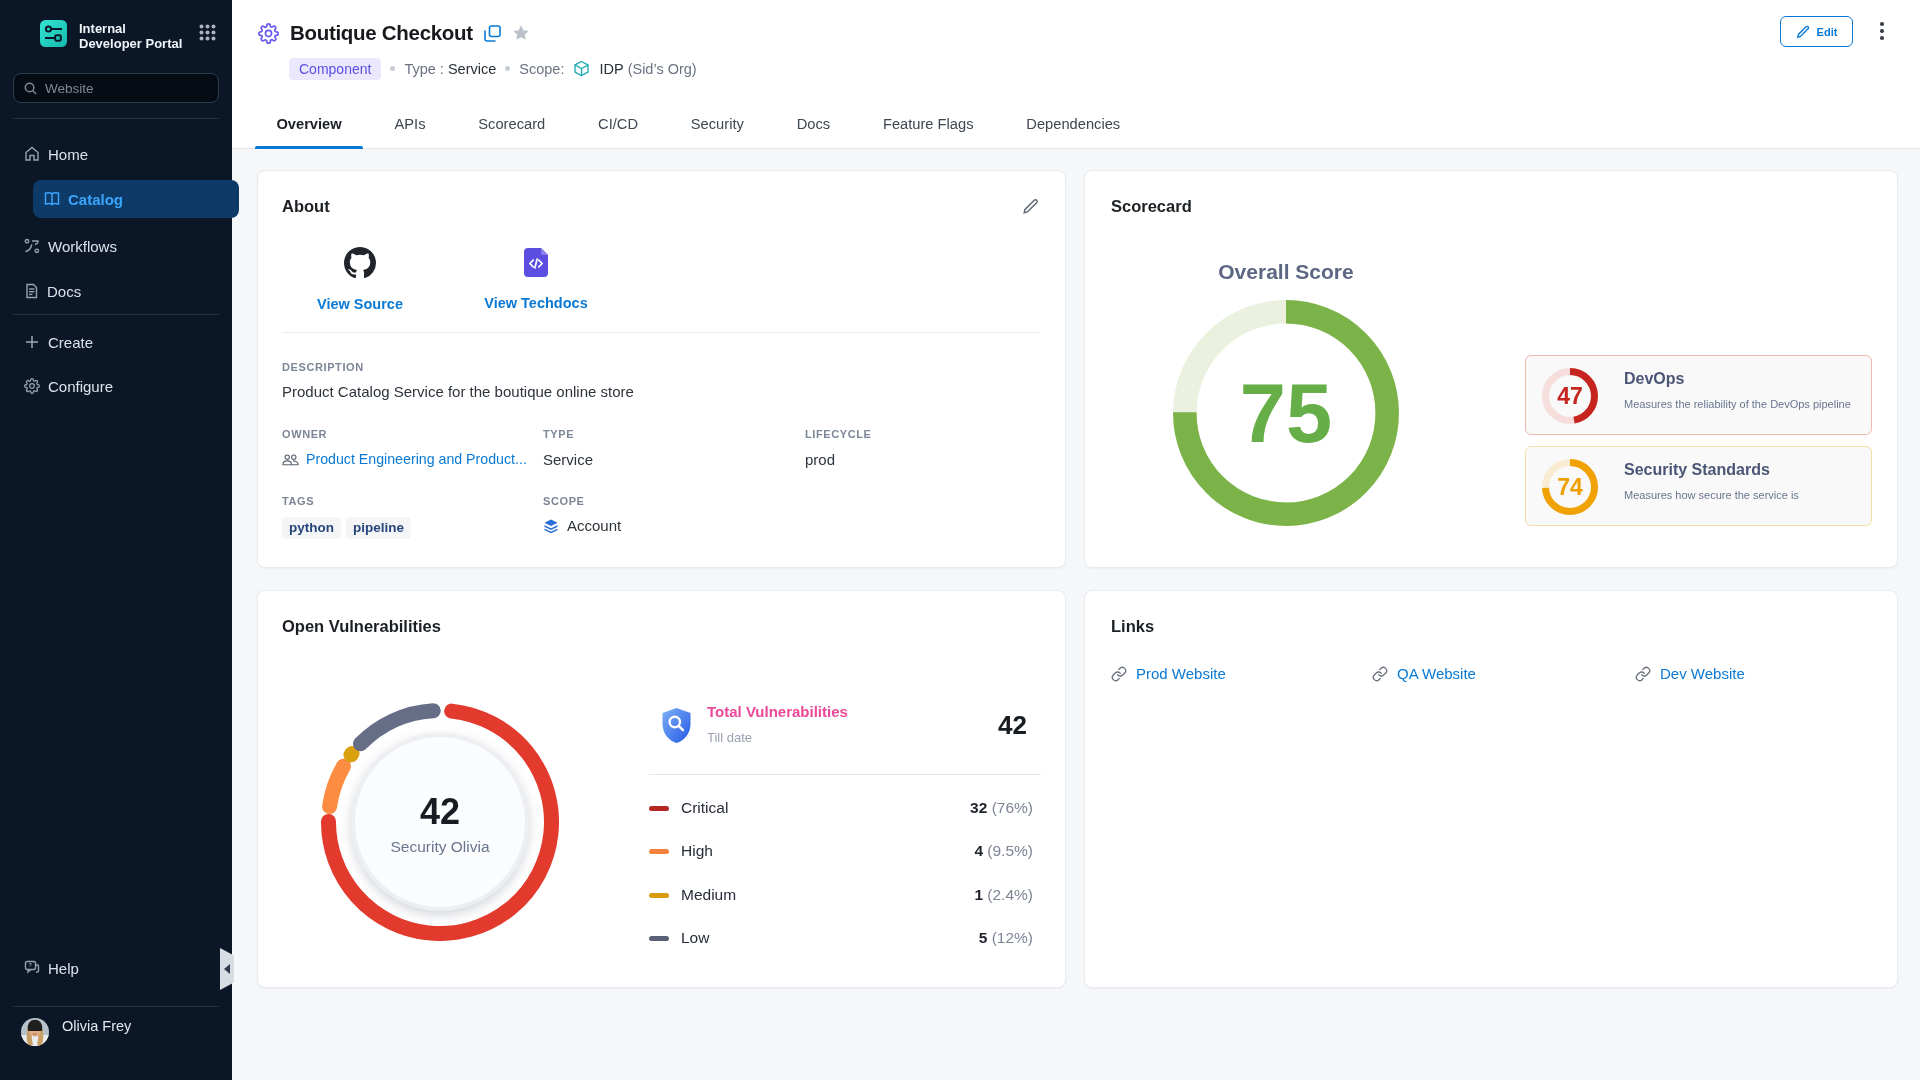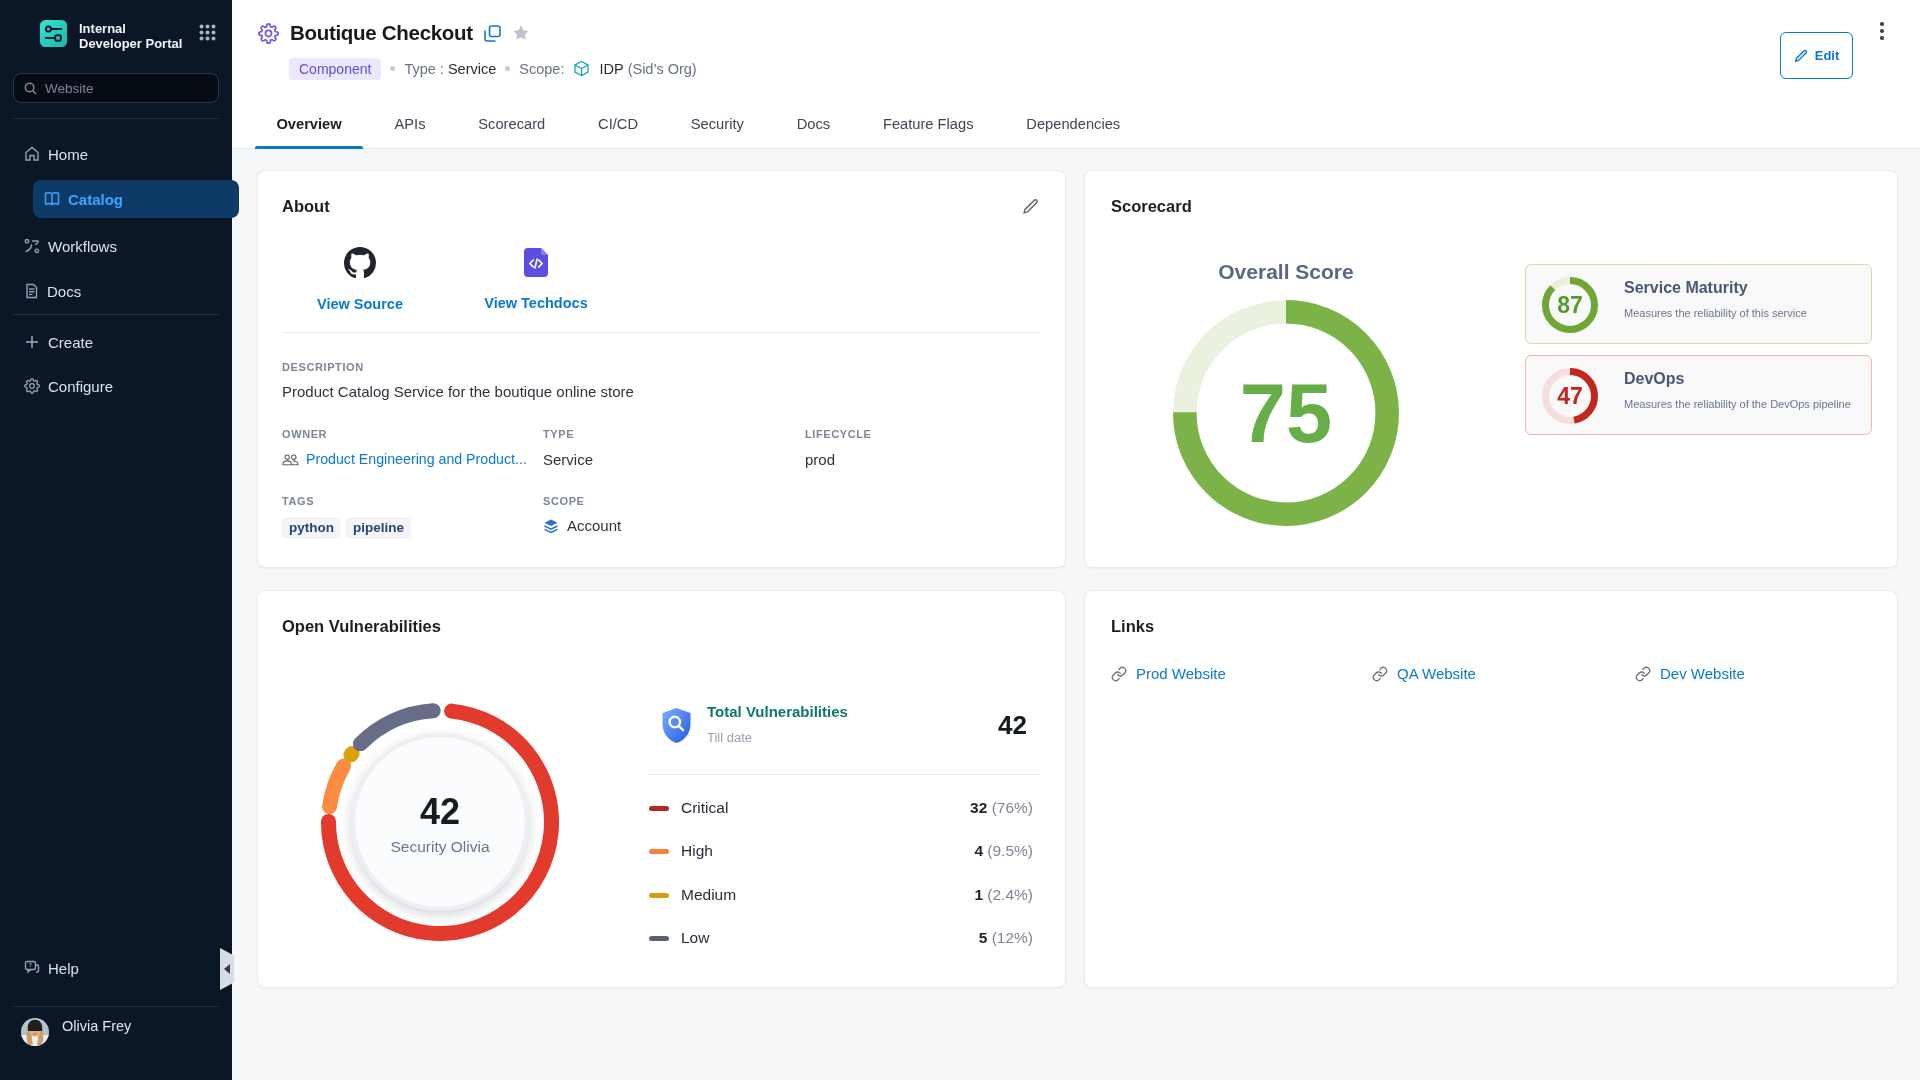--- a/index.html
+++ b/index.html
@@ -22,21 +22,21 @@
 .collapse-tab:after { content:""; width:0; height:0; border-top:5px solid transparent; border-bottom:5px solid transparent; border-right:6px solid #30394a; }
 
 
 #main { position:absolute; left:232px; top:0; width:1688px; height:1080px; }
 #header { position:absolute; left:0; top:0; width:1688px; height:149px; background:#ffffff; }
 .title-row { position:absolute; left:26px; top:21px; display:flex; align-items:center; }
 .page-title { font-size:20.5px; font-weight:700; color:#17191d; margin-left:11px; letter-spacing:-.3px; }
 .meta-row { position:absolute; left:57px; top:57px; display:flex; align-items:center; height:23px; font-size:14.5px; color:#6a7382; }
 .chip-component { background:#ebe8fd; color:#5a4fe0; font-weight:500; border-radius:4px; padding:3px 10px; font-size:14px; }
 .meta-dot { width:5px; height:5px; border-radius:50%; background:#c6ccd4; margin:0 9px; }
-.edit-btn { position:absolute; right:67px; top:16px; width:73px; height:47px; border:1.5px solid #0a79d4; border-radius:6px; color:#0a79d4; font-size:13px; font-weight:700; display:flex; align-items:center; justify-content:center; background:#fff;margin-top:16px; }
+.edit-btn { position:absolute; right:67px; top:16px; width:73px; height:31px; border:1.5px solid #0a79d4; border-radius:6px; color:#0a79d4; font-size:11px; font-weight:700; display:flex; align-items:center; justify-content:center; background:#fff; }
 .kebab { position:absolute; right:36px; top:22px; width:4px; }
 .kebab div { width:3.6px; height:3.6px; background:#3d434c; border-radius:50%; margin-bottom:3.6px; }
 #tabs { position:absolute; left:0; bottom:0; width:1688px; height:50px; border-bottom:1px solid #e5e8ec; display:flex; padding-left:18px; }
 .tab { padding:0 26.4px; display:flex; align-items:center; font-size:14.7px; color:#3e4752; position:relative; }
 .tab.active { color:#1b1f24; font-weight:700; }
 .tab.active:after { content:""; position:absolute; left:5px; right:5px; bottom:-1px; height:3px; background:#0879d3; border-radius:2px 2px 0 0; }
 
 
 .card { position:absolute; background:#fff; border:1px solid #e8ebef; border-radius:8px; box-shadow:0 1px 2px rgba(20,30,50,.04); }
 .card-title { position:absolute; left:24px; top:26px; font-size:16.5px; font-weight:700; color:#1b1f24; }
@@ -320,37 +320,37 @@
 
   <div class="card" id="card-score">
     <div class="card-title" style="left:26px">Scorecard</div>
     <div class="overall-label">Overall Score</div>
     <svg style="position:absolute; left:88px; top:129px" width="226" height="226" viewBox="0 0 226 226">
       <circle cx="113" cy="113" r="101.2" fill="none" stroke="#eaf1df" stroke-width="23.5"></circle>
       <circle cx="113" cy="113" r="101.2" fill="none" stroke="#7cb348" stroke-width="23.5" stroke-dasharray="476.9 635.9" transform="rotate(-90 113 113)"></circle>
       <text x="113" y="142" text-anchor="middle" font-size="83" font-weight="bold" fill="#66ae47" font-family="Liberation Sans, sans-serif">75</text>
     </svg>
 
-    <div class="mini-card" style="top:93px; border:1.5px solid #c8e0a9">
-      <svg class="mini-donut" width="56" height="56" viewBox="0 0 56 56">
-        <circle cx="28" cy="28" r="24.5" fill="none" stroke="#e9f1dd" stroke-width="7"></circle>
-        <circle cx="28" cy="28" r="24.5" fill="none" stroke="#6fa636" stroke-width="7" stroke-dasharray="133.9 153.9" transform="rotate(-90 28 28)"></circle>
-      </svg>
-      <div class="mini-num" style="color:#579b2d">87</div>
-      <div class="mc-title">Service Maturity</div>
-      <div class="mc-desc">Measures the reliability of this service</div>
-    </div>
     <div class="mini-card" style="top:184px; border:1.5px solid #efb9ae">
       <svg class="mini-donut" width="56" height="56" viewBox="0 0 56 56">
         <circle cx="28" cy="28" r="24.5" fill="none" stroke="#f5dedc" stroke-width="7"></circle>
         <circle cx="28" cy="28" r="24.5" fill="none" stroke="#c5251e" stroke-width="7" stroke-dasharray="72.3 153.9" transform="rotate(-90 28 28)"></circle>
       </svg>
       <div class="mini-num" style="color:#c5251e">47</div>
       <div class="mc-title">DevOps</div>
       <div class="mc-desc">Measures the reliability of the DevOps pipeline</div>
+    </div>
+    <div class="mini-card" style="top:275px; border:1.5px solid #f5dfa4">
+      <svg class="mini-donut" width="56" height="56" viewBox="0 0 56 56">
+        <circle cx="28" cy="28" r="24.5" fill="none" stroke="#f8edd2" stroke-width="7"></circle>
+        <circle cx="28" cy="28" r="24.5" fill="none" stroke="#f0a202" stroke-width="7" stroke-dasharray="113.9 153.9" transform="rotate(-90 28 28)"></circle>
+      </svg>
+      <div class="mini-num" style="color:#ef9f00">74</div>
+      <div class="mc-title">Security Standards</div>
+      <div class="mc-desc">Measures how secure the service is</div>
     </div>
   </div>
 
   <div class="card" id="card-vuln">
     <div class="card-title">Open Vulnerabilities</div>
     <svg style="position:absolute; left:63px; top:112px" width="238" height="238" viewBox="0 0 238 238">
       <g stroke-linecap="round" fill="none">
         <circle cx="119" cy="119" r="111.5" stroke="#e23a2c" stroke-width="15" stroke-dasharray="513.7 700.5" transform="rotate(-84 119 119)"></circle>
         <circle cx="119" cy="119" r="111.5" stroke="#fb8c41" stroke-width="15" stroke-dasharray="42.8 700.5" transform="rotate(188 119 119)"></circle>
         <circle cx="119" cy="119" r="111.5" stroke="#dba00d" stroke-width="15" stroke-dasharray="1.9 700.5" transform="rotate(217 119 119)"></circle>
@@ -375,21 +375,21 @@
             <linearGradient id="sg" x1="0" y1="0" x2="1" y2="1">
           <stop offset="0" stop-color="#7fb1f7"></stop>
               <stop offset="1" stop-color="#2457e6"></stop>
         </linearGradient>
           </defs>
         <path d="M15.5 1 L29.5 6 V17 C29.5 27 23 33.5 15.5 36 C8 33.5 1.5 27 1.5 17 V6 Z" fill="url(#sg)"></path>
         <circle cx="13.8" cy="15" r="5.2" fill="none" stroke="#fff" stroke-width="2.4"></circle>
         <line x1="17.7" y1="18.9" x2="22" y2="23.2" stroke="#fff" stroke-width="2.4" stroke-linecap="round"></line>
       </svg>
     </div>
-    <div style="position:absolute; left:449px; top:112px; font-size:15px; font-weight:700; color:#0f766e">Total Vulnerabilities</div>
+    <div style="position:absolute; left:449px; top:112px; font-size:15px; font-weight:700; color:#ec4899">Total Vulnerabilities</div>
     <div style="position:absolute; left:449px; top:139px; font-size:13px; color:#9aa2b1">Till date</div>
     <div style="position:absolute; left:383px; top:119px; width:386px; text-align:right; font-size:26px; font-weight:700; color:#171b22">42</div>
     <div class="legend-div"></div>
     <div class="leg-row" style="top:207px">
         <span class="leg-dash" style="background:#b32922"></span>
         <span class="leg-name">Critical</span>
         <span class="leg-val"><b>32</b> (76%)</span>
       </div>
     <div class="leg-row" style="top:250px">
         <span class="leg-dash" style="background:#f5823c"></span>

